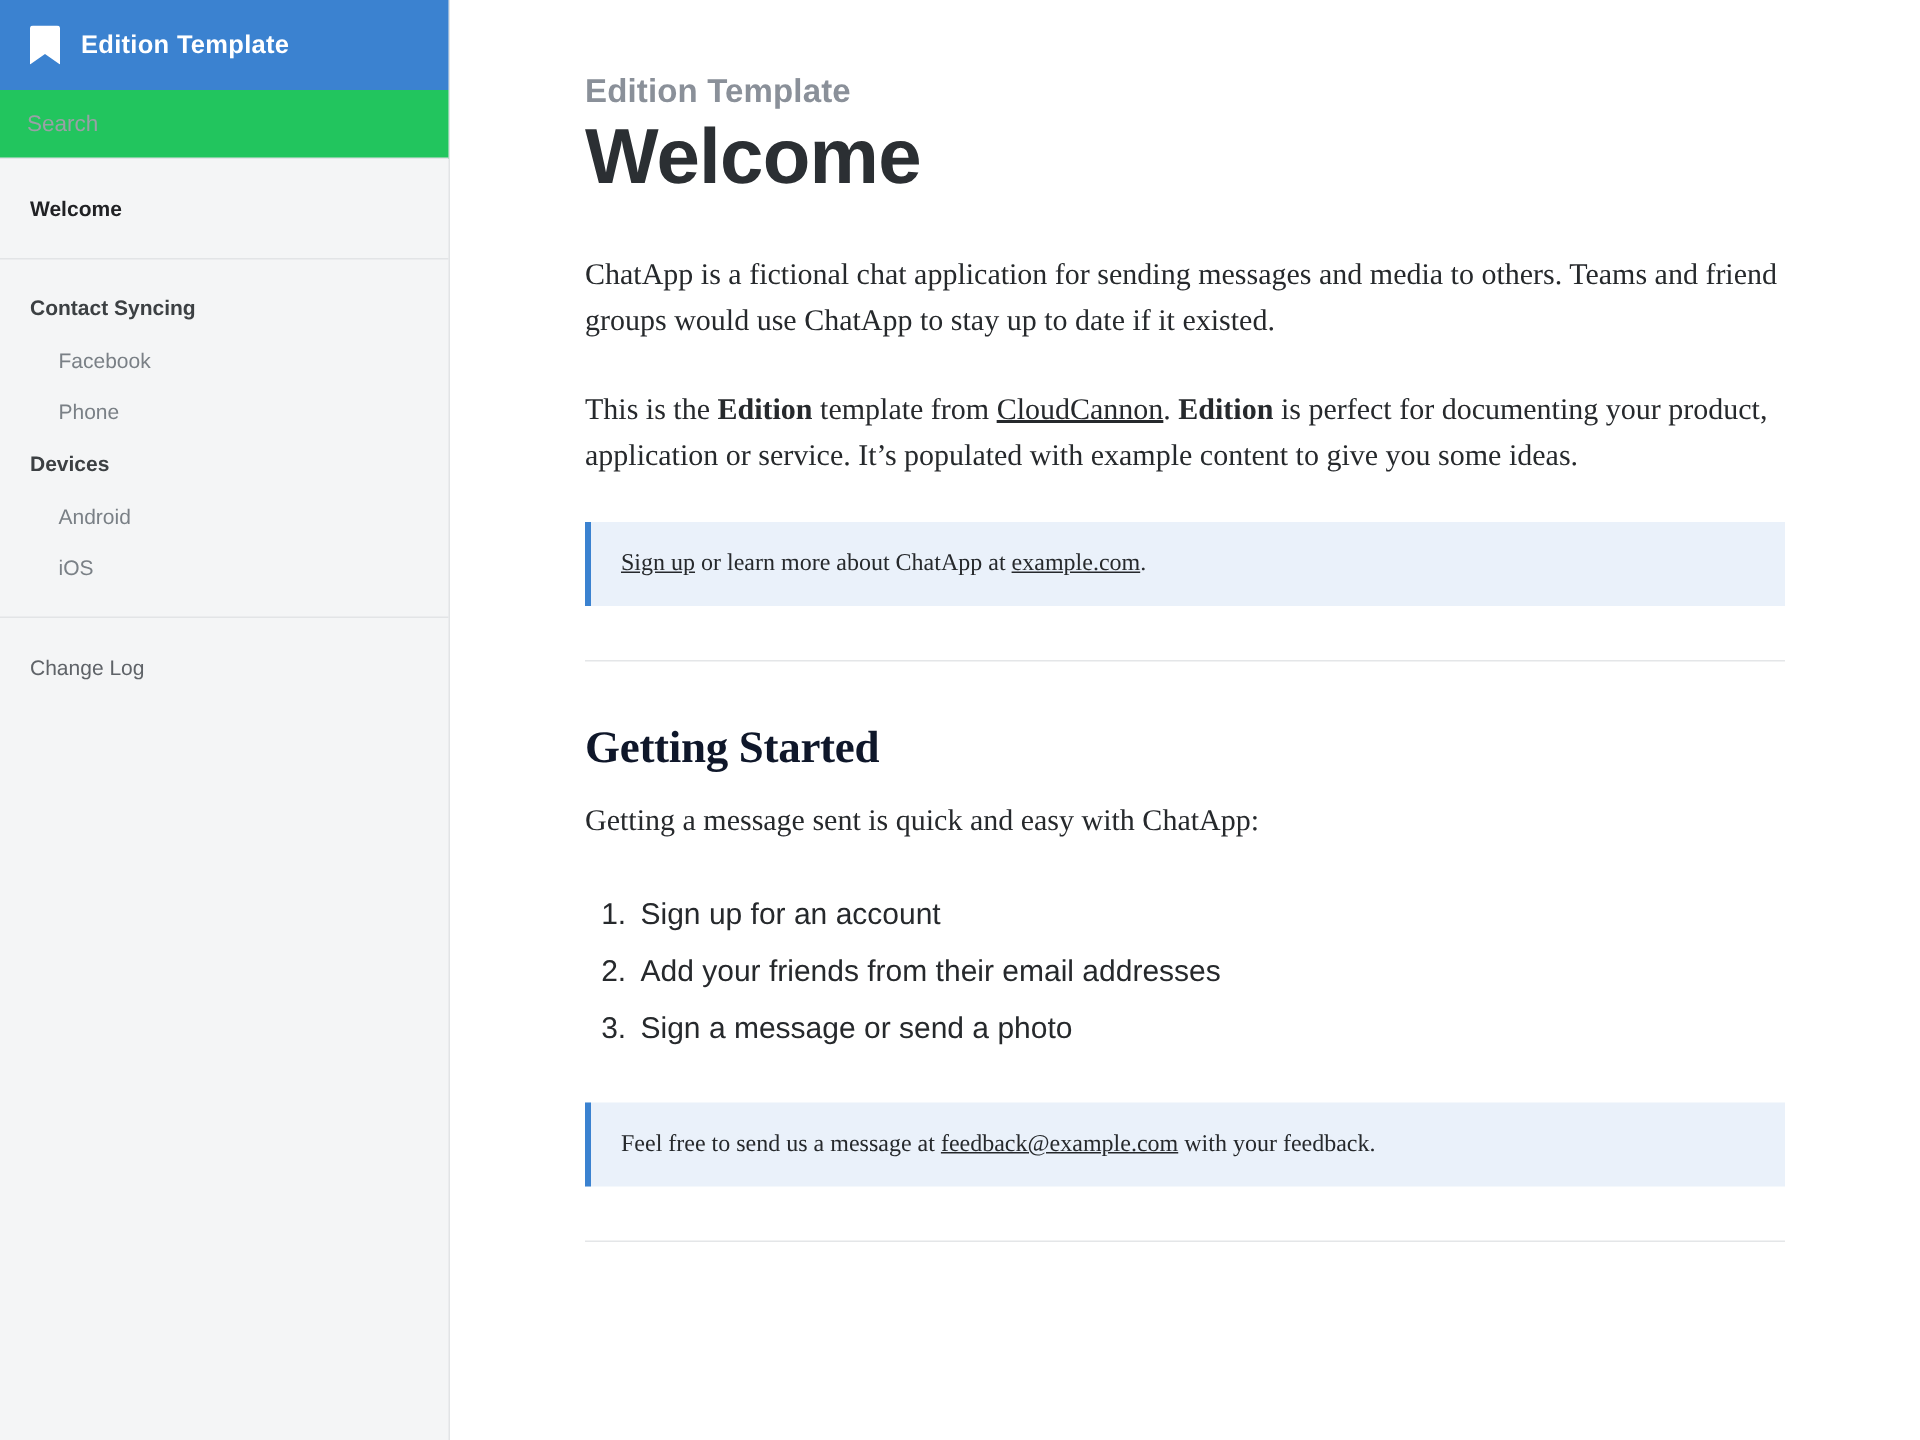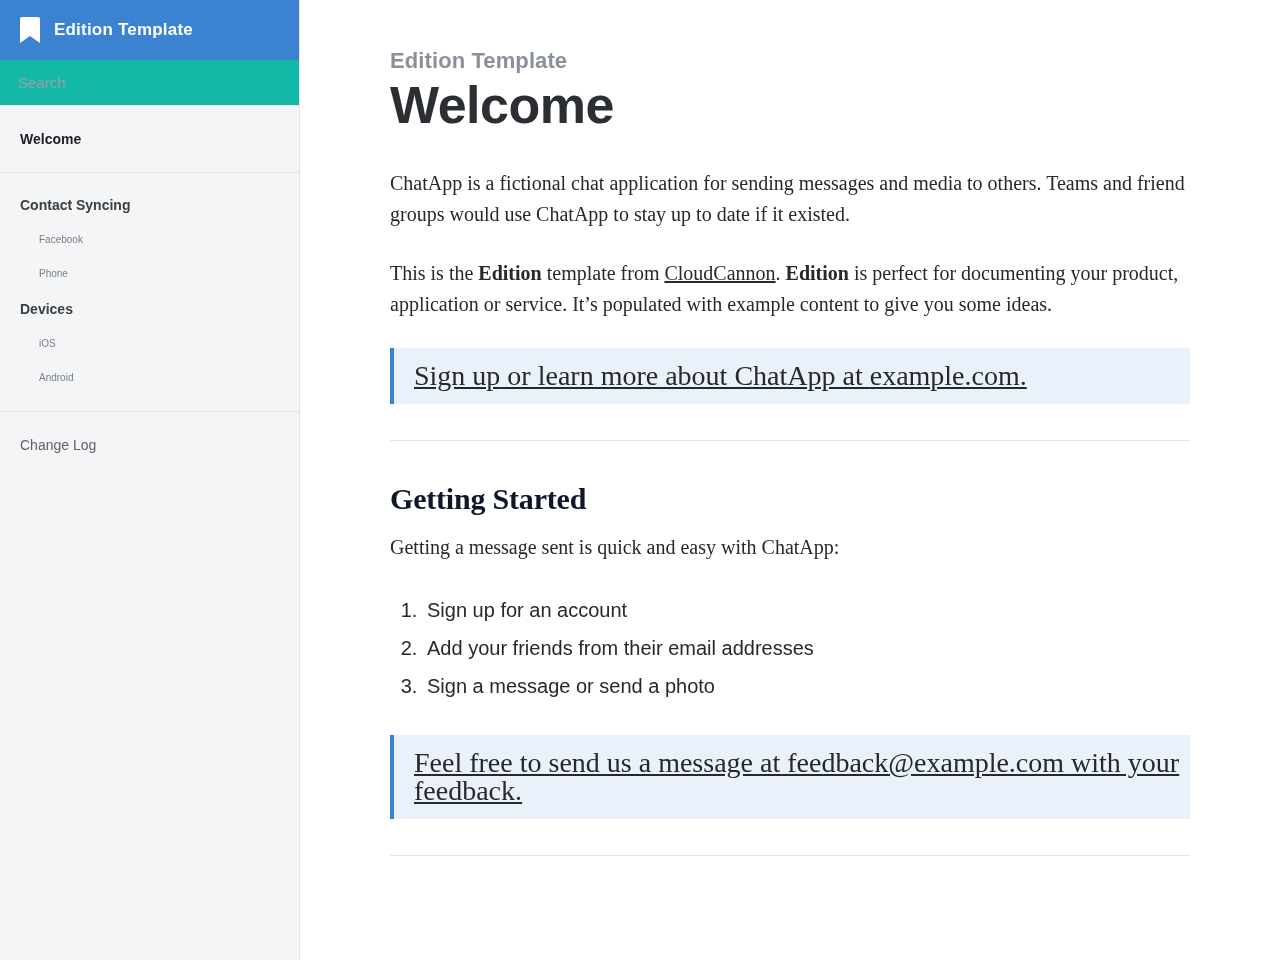--- a/index.html
+++ b/index.html
@@ -34,21 +34,21 @@
   .brand-icon { width: 20px; height: 26px; display: block; }
   .brand-title {
     color: #ffffff;
     font-size: 17px;
     font-weight: bold;
     letter-spacing: 0.2px;
   }
   .search-wrap {
     height: 46px;
     flex: 0 0 46px;
-    background: #14b8a6;
+    background: #22c55e;
     border-bottom: 1px solid #e2e4e6;
     display: flex;
     align-items: center;
   }
   .search-input {
     width: 100%;
     height: 44px;
     border: 0;
     outline: none;
     background: transparent;
@@ -86,21 +86,21 @@
     display: block;
     padding: 7px 20px;
     font-size: 14px;
     font-weight: bold;
     color: #3c4043;
     line-height: 22px;
   }
   .nav-sub {
     display: block;
     padding: 6px 20px 6px 39px;
-    font-size: 10px;
+    font-size: 14px;
     color: #7a8086;
     text-decoration: none;
     line-height: 22px;
   }
 
   
   .main {
     flex: 1 1 auto;
     height: 960px;
     overflow: hidden;
@@ -137,24 +137,23 @@
     text-decoration: underline;
   }
   .prose strong { font-weight: bold; }
 
   .callout {
     background: #eaf1fa;
     border-left: 4px solid #3b82d0;
     padding: 14px 0 14px 20px;
     margin: 0 0 34px 0;
     font-family: "Liberation Serif", serif;
-    font-size: 28px;
+    font-size: 16px;
     line-height: 28px;
     color: #26292c;
-    text-decoration: underline;
   }
   .callout a { color: #26292c; text-decoration: underline; }
 
   .rule {
     border: 0;
     border-top: 1px solid #e4e6e8;
     margin: 36px 0 42px 0;
   }
   h2.section-title {
     font-size: 30px;
@@ -205,22 +204,22 @@
     <nav class="nav-mid">
 
       <div class="nav-group">
         <span class="nav-group-title">Contact Syncing</span>
         <a class="nav-sub" href="#">Facebook</a>
         <a class="nav-sub" href="#">Phone</a>
       </div>
 
       <div class="nav-group">
         <span class="nav-group-title">Devices</span>
+        <a class="nav-sub" href="#">Android</a>
         <a class="nav-sub" href="#">iOS</a>
-        <a class="nav-sub" href="#">Android</a>
       </div>
 
 
     </nav>
 
     <nav class="nav-bottom">
       <a class="nav-item" href="#">Change Log</a>
     </nav>
 
   </aside>

